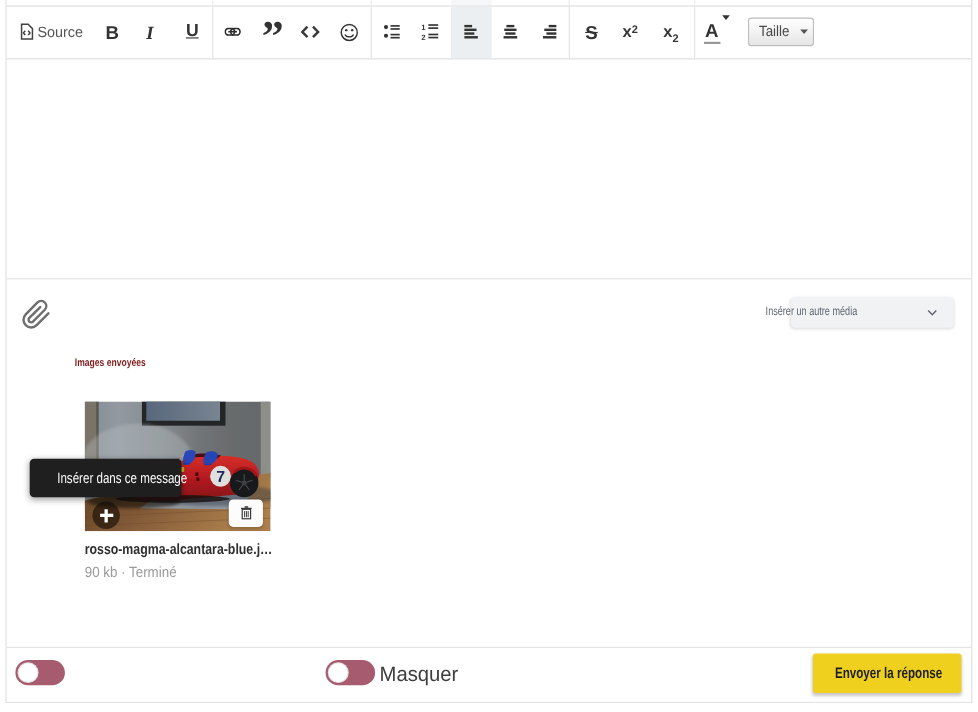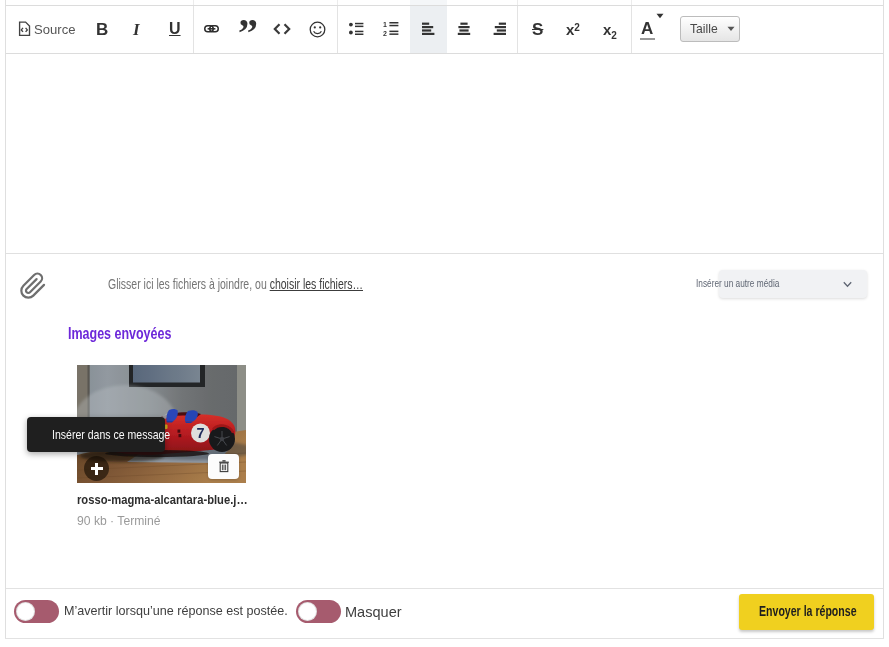--- a/index.html
+++ b/index.html
@@ -118,31 +118,28 @@
   <svg class="abs" style="left:727px;top:26px;" width="8" height="6" viewBox="0 0 8 6">
       <path d="M0.5 0.8 h7 l-3.5 4.2 z" fill="#555"></path>
     </svg>
 
   <div class="hline" style="left:6px;width:877px;top:253px;background:#e0e0e0;"></div>
 
   <svg class="abs" style="left:19px;top:272px;" width="28" height="28" viewBox="0 0 24 24">
     <path d="M21.44 11.05l-9.19 9.19a6 6 0 0 1-8.49-8.49l9.19-9.19a4 4 0 0 1 5.66 5.66l-9.2 9.19a2 2 0 0 1-2.83-2.83l8.49-8.48" fill="none" stroke="#6f6f6f" stroke-width="1.9" stroke-linecap="round" stroke-linejoin="round"></path>
   </svg>
 
-  <div class="abs" style="left:108px;top:275px;font-size:15px;color:#757575;">
-    <span class="sx" style="transform:scaleX(0.70)">Glisser ici les fichiers à joindre, ou <span style="color:#3c3c3c;text-decoration:underline;">choisir les fichiers…</span></span>
-  </div>
 
   <div class="abs" style="left:719px;top:270px;width:148px;height:28px;background:#f1f2f4;border-radius:4px;box-shadow:0 1px 3px rgba(0,0,0,0.14);"></div>
   <div class="abs" style="left:696px;top:277px;font-size:11px;color:#5f6673;"><span class="sx" style="transform:scaleX(0.753)">Insérer un autre média</span></div>
   <svg class="abs" style="left:843px;top:281px;" width="9" height="7" viewBox="0 0 9 7">
       <path d="M0.8 1.2 L4.5 5.2 L8.2 1.2" fill="none" stroke="#5f6673" stroke-width="1.3"></path>
     </svg>
 
-  <div class="abs" style="left:68px;top:325px;font-size:16px;font-weight:bold;color:#6d28d9;"><span class="sx" style="transform:scaleX(0.78)">Images envoyées</span></div>
+  <div class="abs" style="left:68px;top:325px;font-size:10px;font-weight:bold;color:#7f1d1d;"><span class="sx" style="transform:scaleX(0.78)">Images envoyées</span></div>
 
   <svg class="abs" style="left:77px;top:365px;" width="169" height="118" viewBox="0 0 169 118">
     <defs>
       <linearGradient id="wallG" x1="0" y1="0" x2="1" y2="0">
         <stop offset="0" stop-color="#8b949c"></stop>
         <stop offset="0.18" stop-color="#9aa2a9"></stop>
         <stop offset="0.42" stop-color="#8d9397"></stop>
         <stop offset="0.62" stop-color="#787b7d"></stop>
         <stop offset="0.8" stop-color="#6d7072"></stop>
         <stop offset="1" stop-color="#6a6d6f"></stop>
@@ -234,22 +231,21 @@
   <div class="abs" style="left:27px;top:417px;width:138px;height:35px;background:#1f1f1f;border-radius:4px;box-shadow:0 2px 6px rgba(0,0,0,0.35);"></div>
   <div class="abs" style="left:52px;top:427px;font-size:13.5px;color:#fafafa;"><span class="sx" style="transform:scaleX(0.78)">Insérer dans ce message</span></div>
 
   <div class="abs" style="left:77px;top:492px;font-size:13.5px;font-weight:bold;color:#2e2e2e;text-align:right;"><span class="sx" style="transform:scaleX(0.83)">rosso-magma-alcantara-blue.j…</span></div>
   <div class="abs" style="left:77px;top:513px;font-size:13.5px;color:#9a9a9a;text-decoration:underline;"><span class="sx" style="transform:scaleX(0.90)">90 kb · Terminé</span></div>
 
   <div class="hline" style="left:6px;width:877px;top:588px;background:#e2e2e2;"></div>
 
   <div class="abs" style="left:14px;top:600px;width:45px;height:23px;border-radius:12px;background:#a65b6e;"></div>
   <div class="abs" style="left:16px;top:602px;width:19px;height:19px;border-radius:50%;background:#fff;box-shadow:inset 0 0 0 1px rgba(0,0,0,0.12);"></div>
-  <div class="abs" style="left:64px;top:603px;font-size:13.5px;color:#3e3e3e;"><span class="sx" style="transform:scaleX(0.932)">M’avertir lorsqu’une réponse est postée.</span></div>
 
   <div class="abs" style="left:296px;top:600px;width:45px;height:23px;border-radius:12px;background:#a65b6e;"></div>
   <div class="abs" style="left:298px;top:602px;width:19px;height:19px;border-radius:50%;background:#fff;box-shadow:inset 0 0 0 1px rgba(0,0,0,0.12);"></div>
-  <div class="abs" style="left:345px;top:603px;font-size:15px;color:#3e3e3e;"><span class="sx" style="transform:scaleX(0.97)">Masquer</span></div>
+  <div class="abs" style="left:345px;top:603px;font-size:19px;color:#3e3e3e;"><span class="sx" style="transform:scaleX(0.97)">Masquer</span></div>
 
   <div class="abs" style="left:739px;top:594px;width:135px;height:36px;background:#f0d01f;border-radius:3px;box-shadow:0 2px 3px rgba(0,0,0,0.22);"></div>
   <div class="abs" style="left:759px;top:602.5px;font-size:14px;font-weight:bold;color:#1e1e1e;"><span class="sx" style="transform:scaleX(0.755)">Envoyer la réponse</span></div>
 
 </div>
 
 </body></html>

